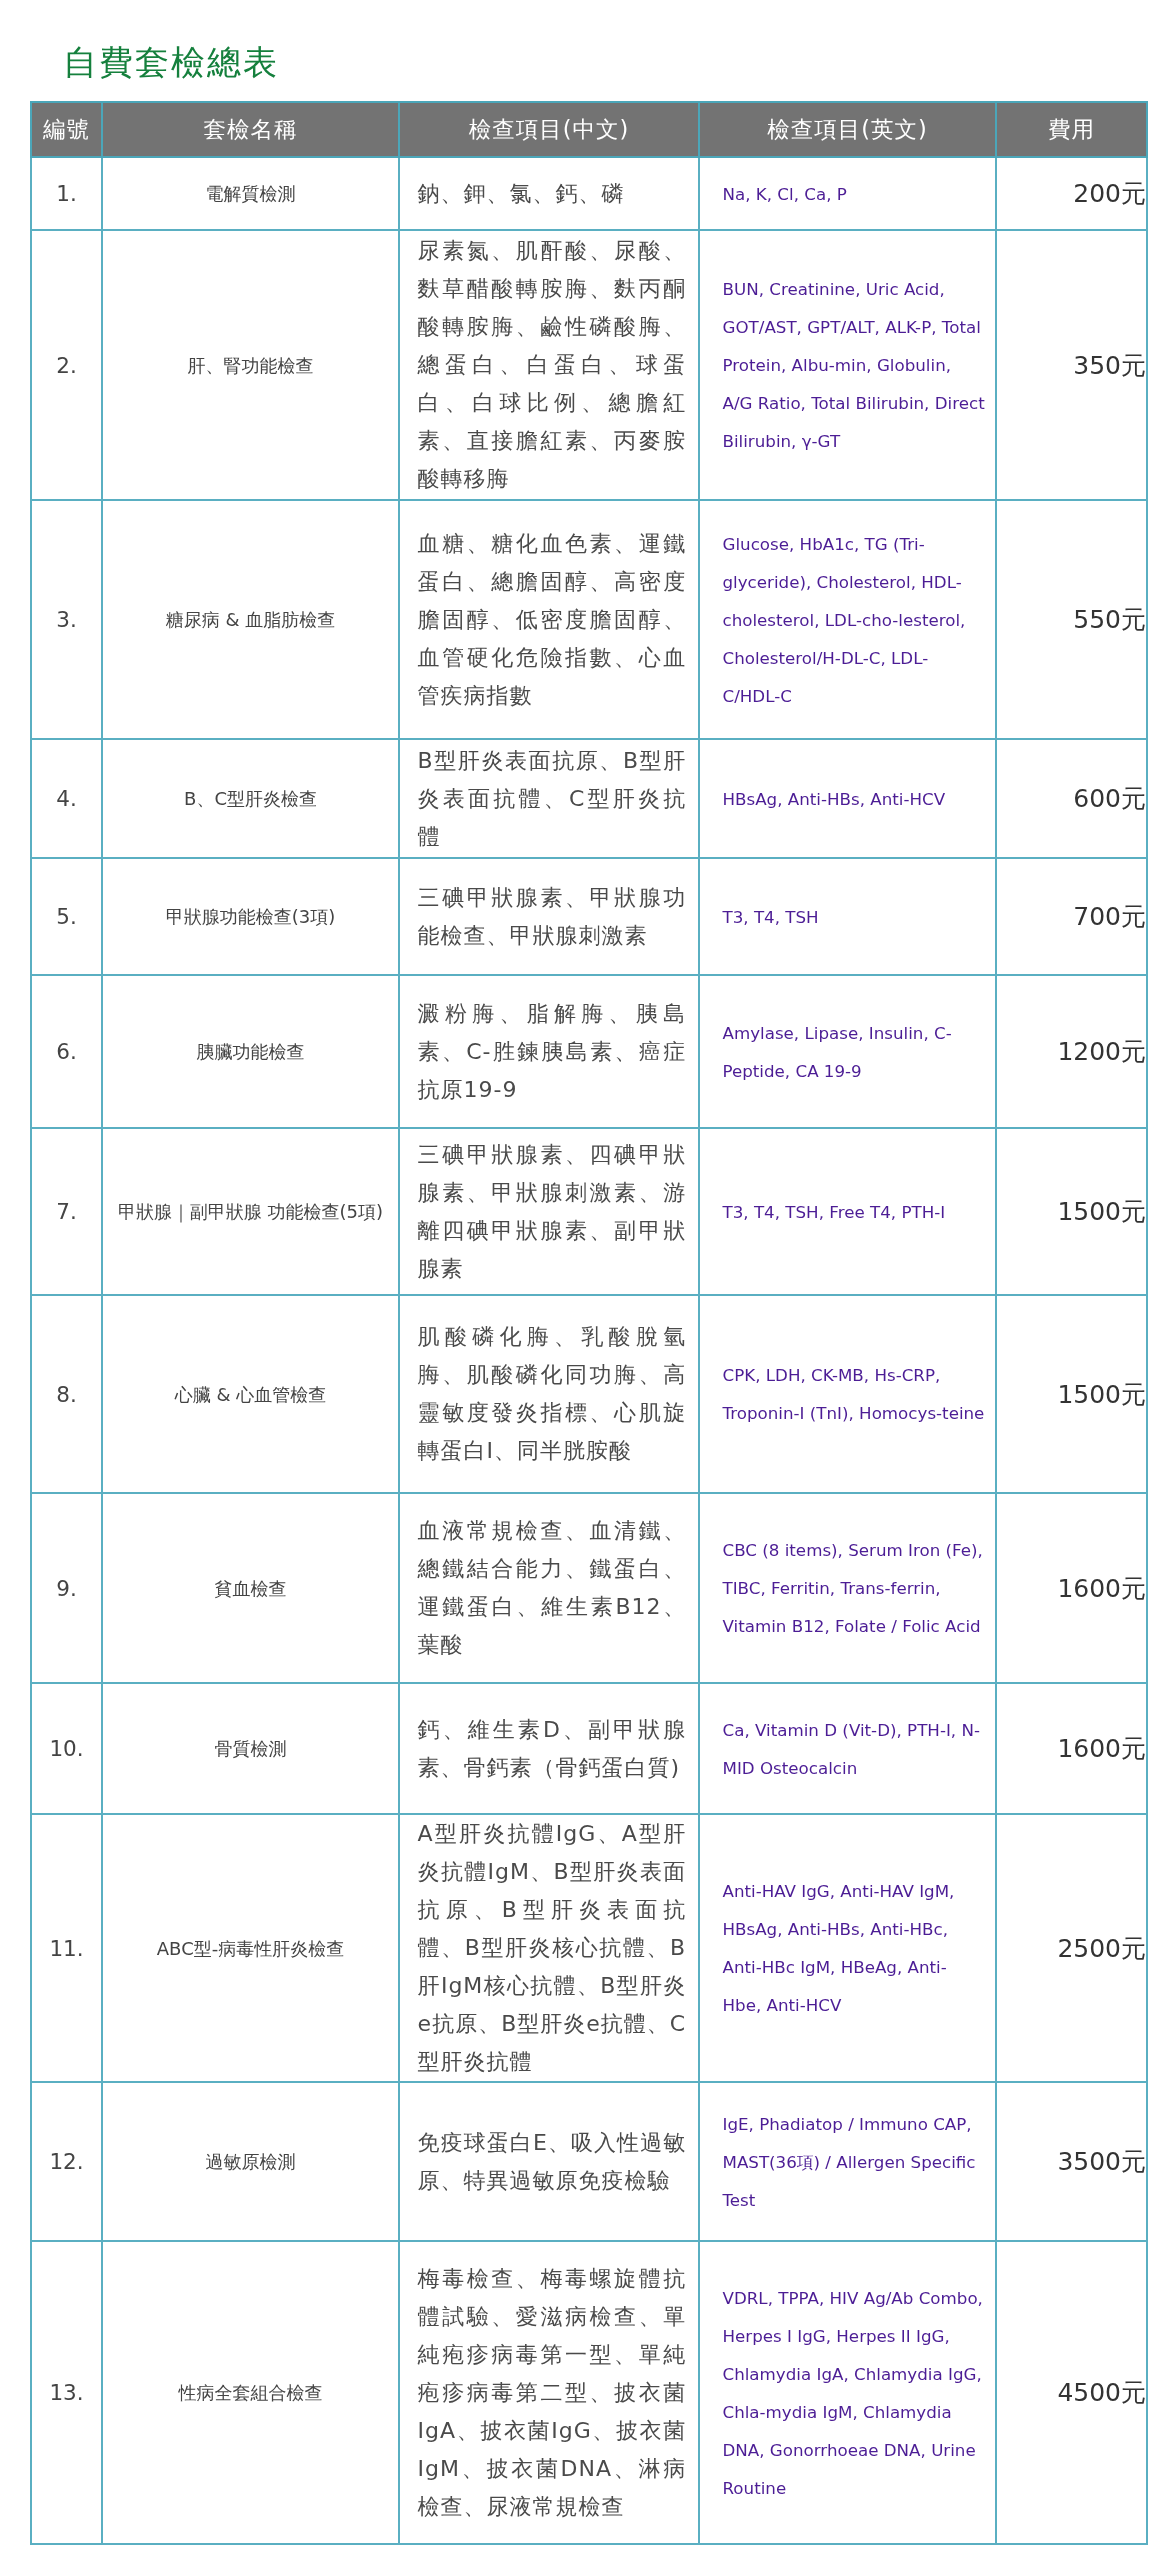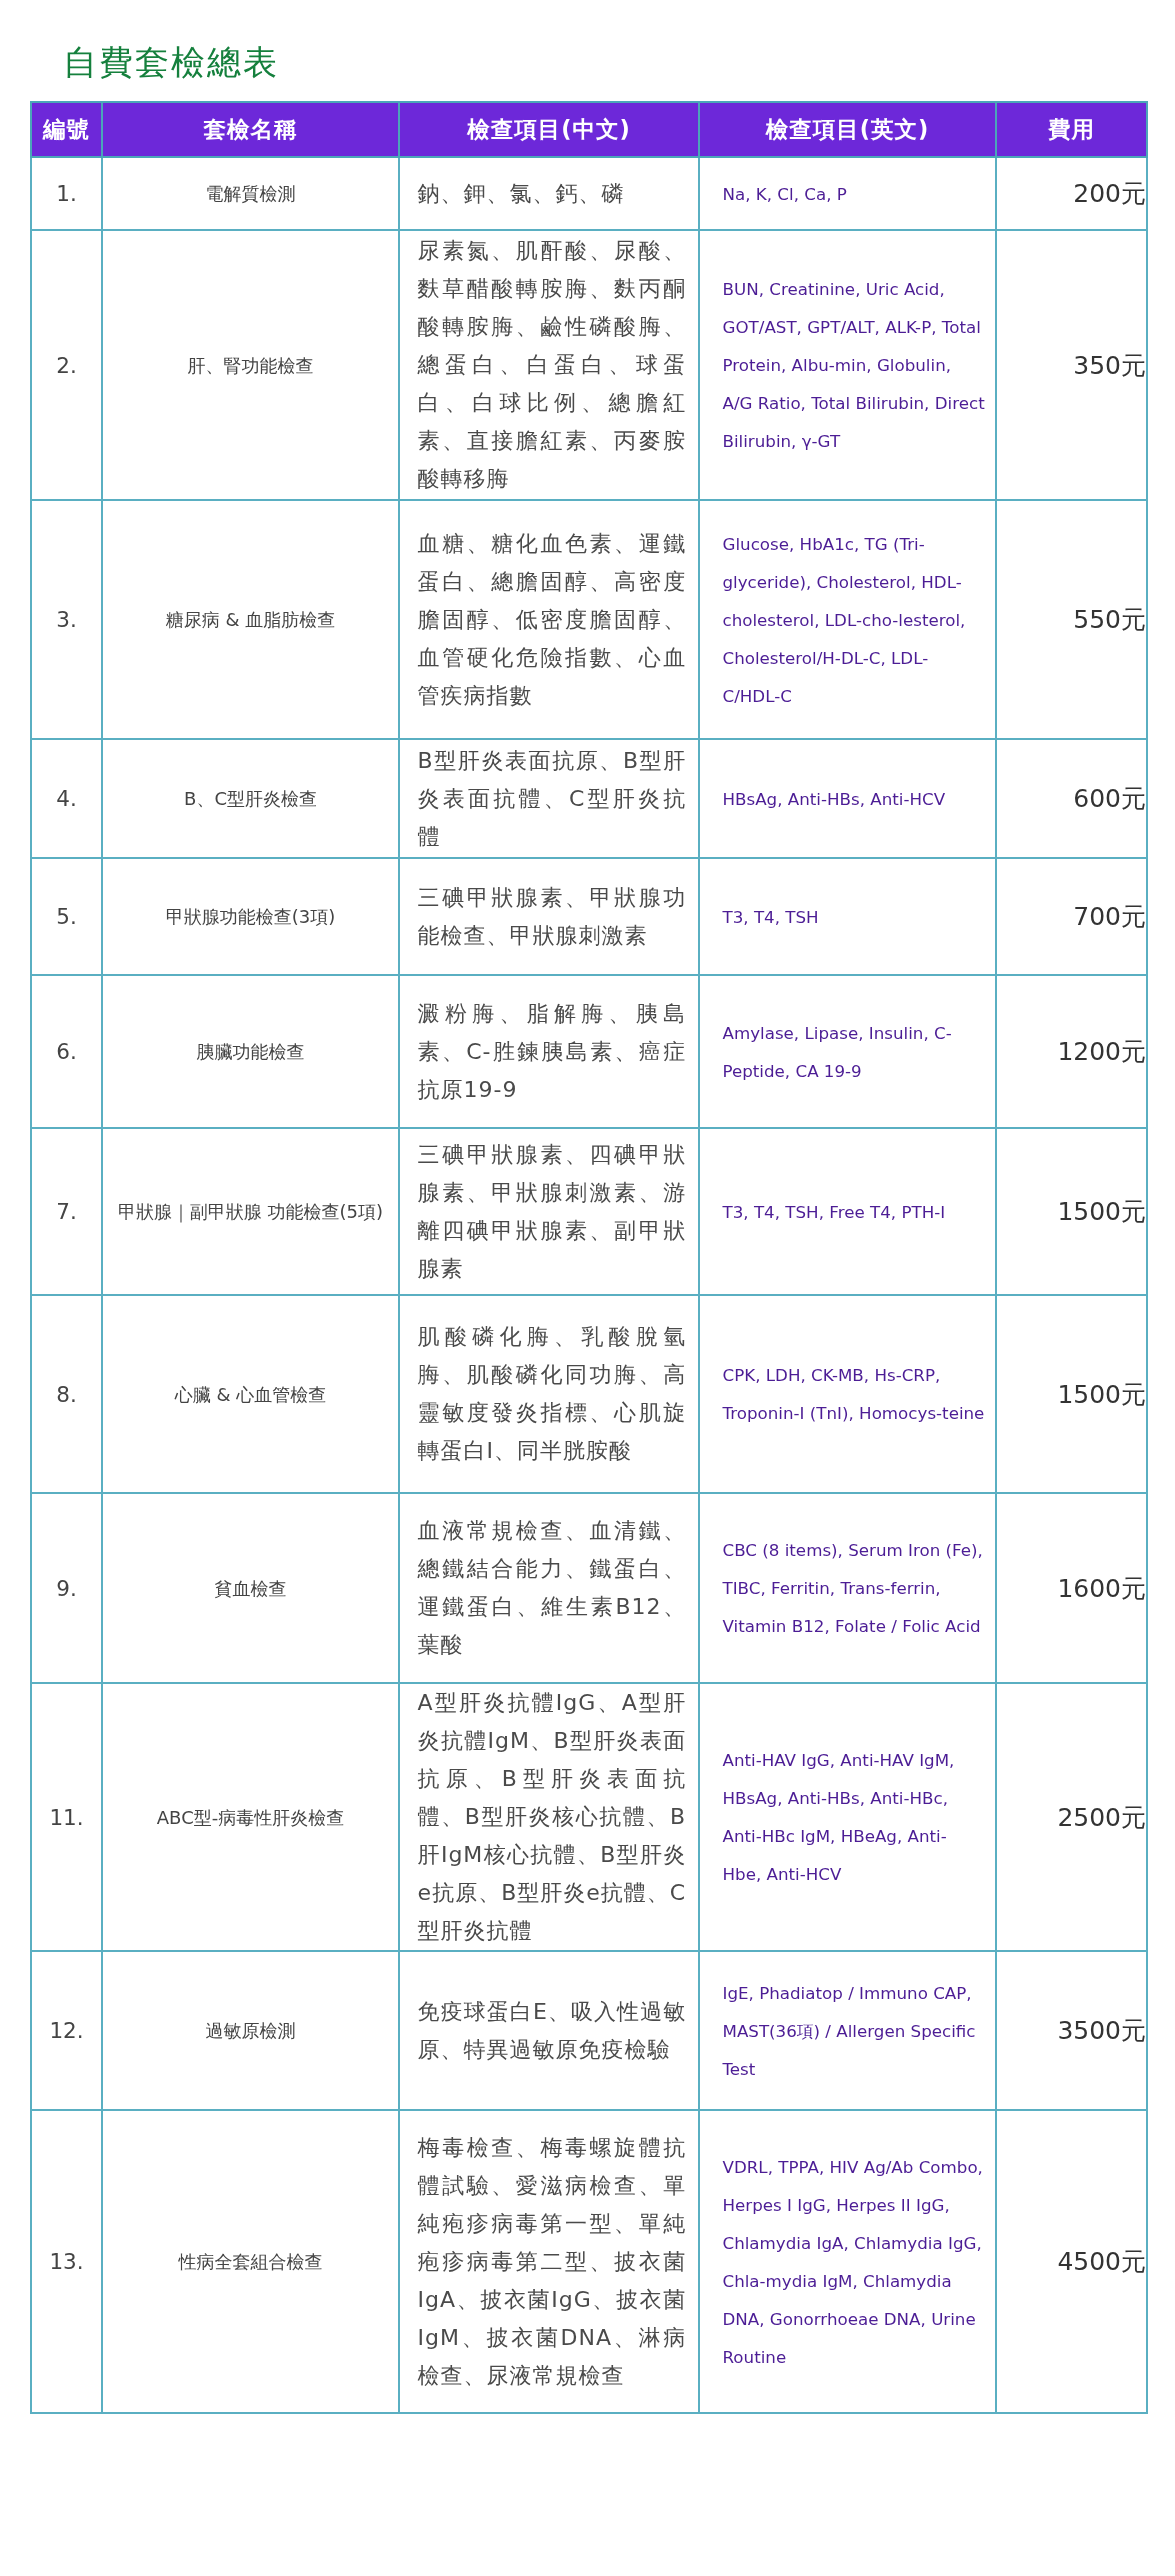--- a/index.html
+++ b/index.html
@@ -34,23 +34,23 @@
     border-collapse: collapse;
     table-layout: fixed;
   }
   .fee-table col.c-no { width: 71px; }
   .fee-table col.c-name { width: 297px; }
   .fee-table col.c-zh { width: 300px; }
   .fee-table col.c-en { width: 297px; }
   .fee-table col.c-fee { width: 151px; }
 
   .fee-table thead th {
-    background: #6d28d9;
+    background: #737373;
     color: #ffffff;
-    font-weight: bold;
+    font-weight: normal;
     font-size: 22.5px;
     height: 53px;
     padding: 0;
     text-align: center;
     vertical-align: middle;
     letter-spacing: 1px;
     border: 2px solid #4ba6b9;
   }
   .fee-table tbody td {
     border: 2px solid #5aafc2;
@@ -171,20 +171,27 @@
       <td class="cell-en">CPK, LDH, CK-MB, Hs-CRP, Troponin-I (TnI), Homocys-teine</td>
       <td class="cell-fee">1500元</td>
     </tr>
     <tr style="height:190px">
       <td class="cell-no">9.</td>
       <td class="cell-name">貧血檢查</td>
       <td class="cell-zh">血液常規檢查、血清鐵、總鐵結合能力、鐵蛋白、運鐵蛋白、維生素B12、葉酸</td>
       <td class="cell-en">CBC (8 items), Serum Iron (Fe), TIBC, Ferritin, Trans-ferrin, Vitamin B12, Folate / Folic Acid</td>
       <td class="cell-fee">1600元</td>
     </tr>
+    <tr style="height:131px">
+      <td class="cell-no">10.</td>
+      <td class="cell-name">骨質檢測</td>
+      <td class="cell-zh">鈣、維生素D、副甲狀腺素、骨鈣素（骨鈣蛋白質)</td>
+      <td class="cell-en">Ca, Vitamin D (Vit-D), PTH-I, N-MID Osteocalcin</td>
+      <td class="cell-fee">1600元</td>
+    </tr>
     <tr style="height:267px">
       <td class="cell-no">11.</td>
       <td class="cell-name">ABC型-病毒性肝炎檢查</td>
       <td class="cell-zh">A型肝炎抗體IgG、A型肝炎抗體IgM、B型肝炎表面抗原、B型肝炎表面抗體、B型肝炎核心抗體、B肝IgM核心抗體、B型肝炎e抗原、B型肝炎e抗體、C型肝炎抗體</td>
       <td class="cell-en">Anti-HAV IgG, Anti-HAV IgM, HBsAg, Anti-HBs, Anti-HBc, Anti-HBc IgM, HBeAg, Anti-Hbe, Anti-HCV</td>
       <td class="cell-fee">2500元</td>
     </tr>
     <tr style="height:159px">
       <td class="cell-no">12.</td>
       <td class="cell-name">過敏原檢測</td>

